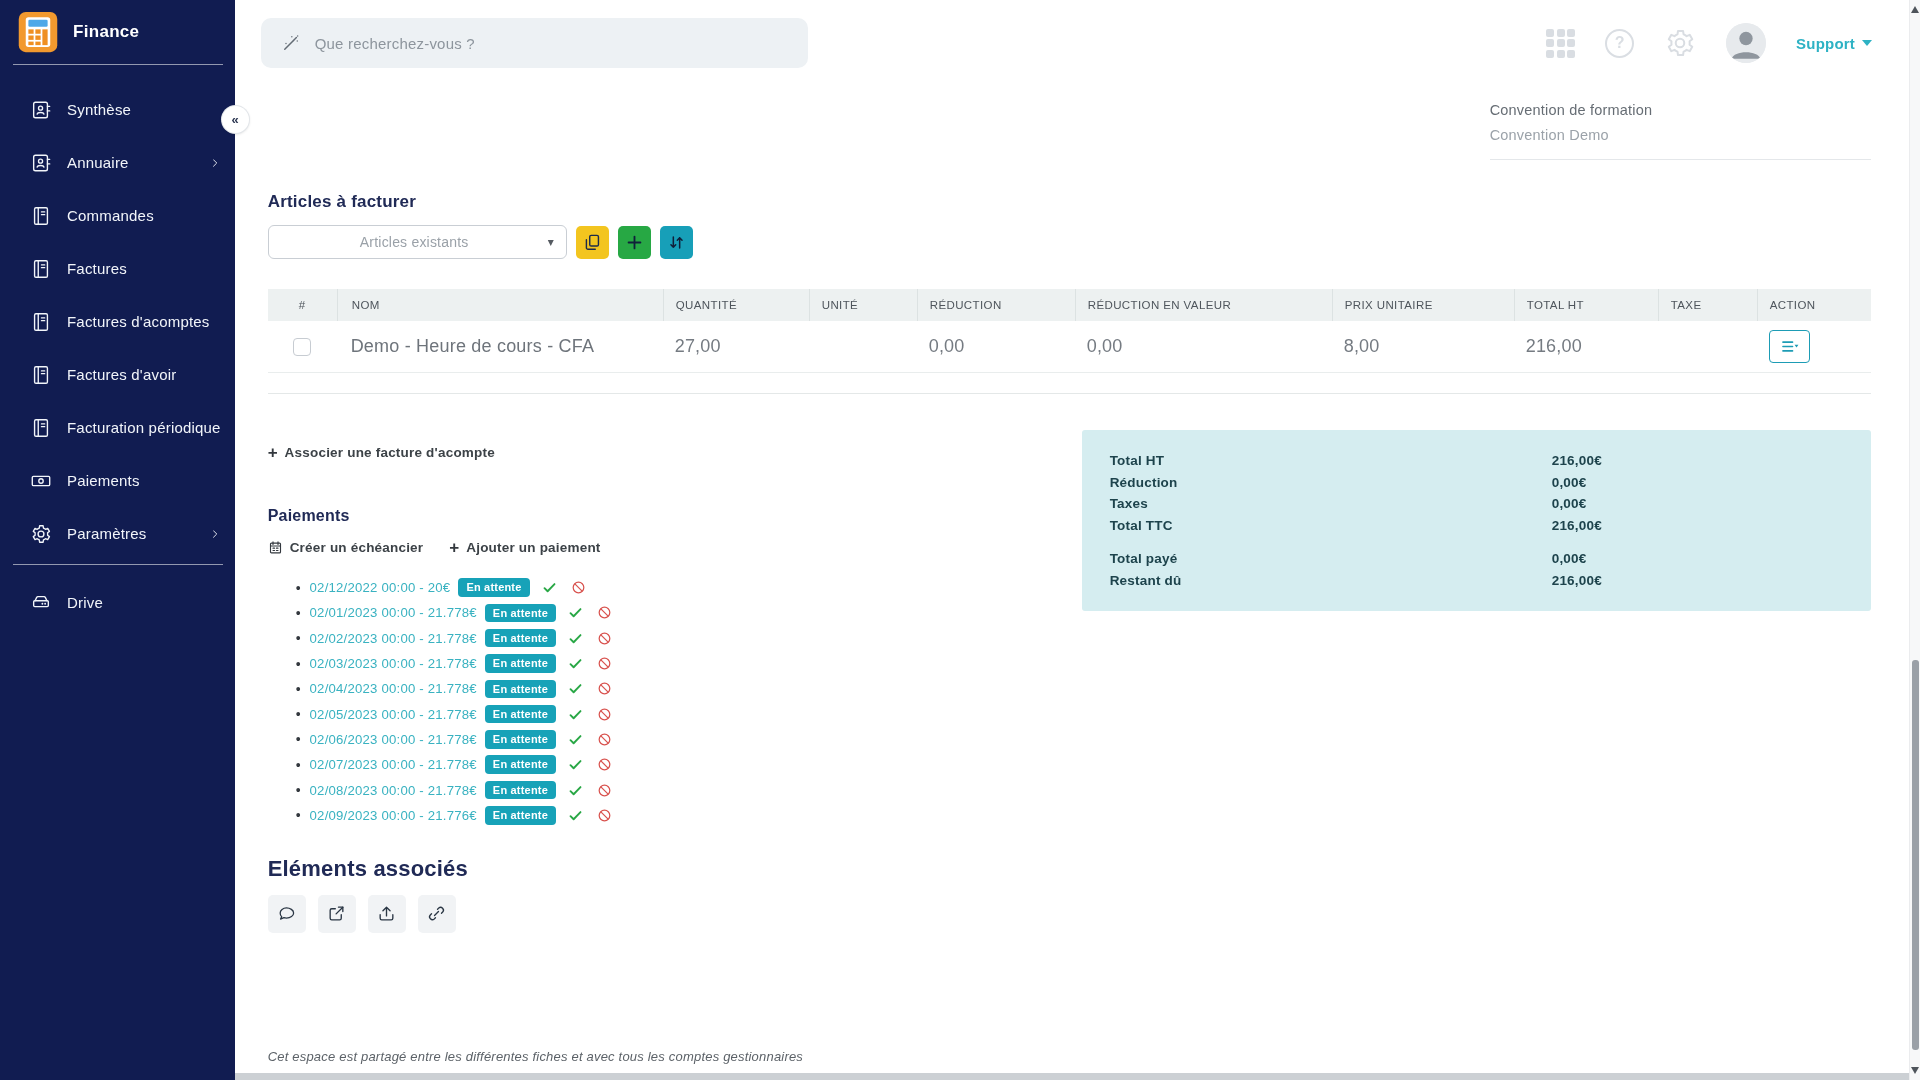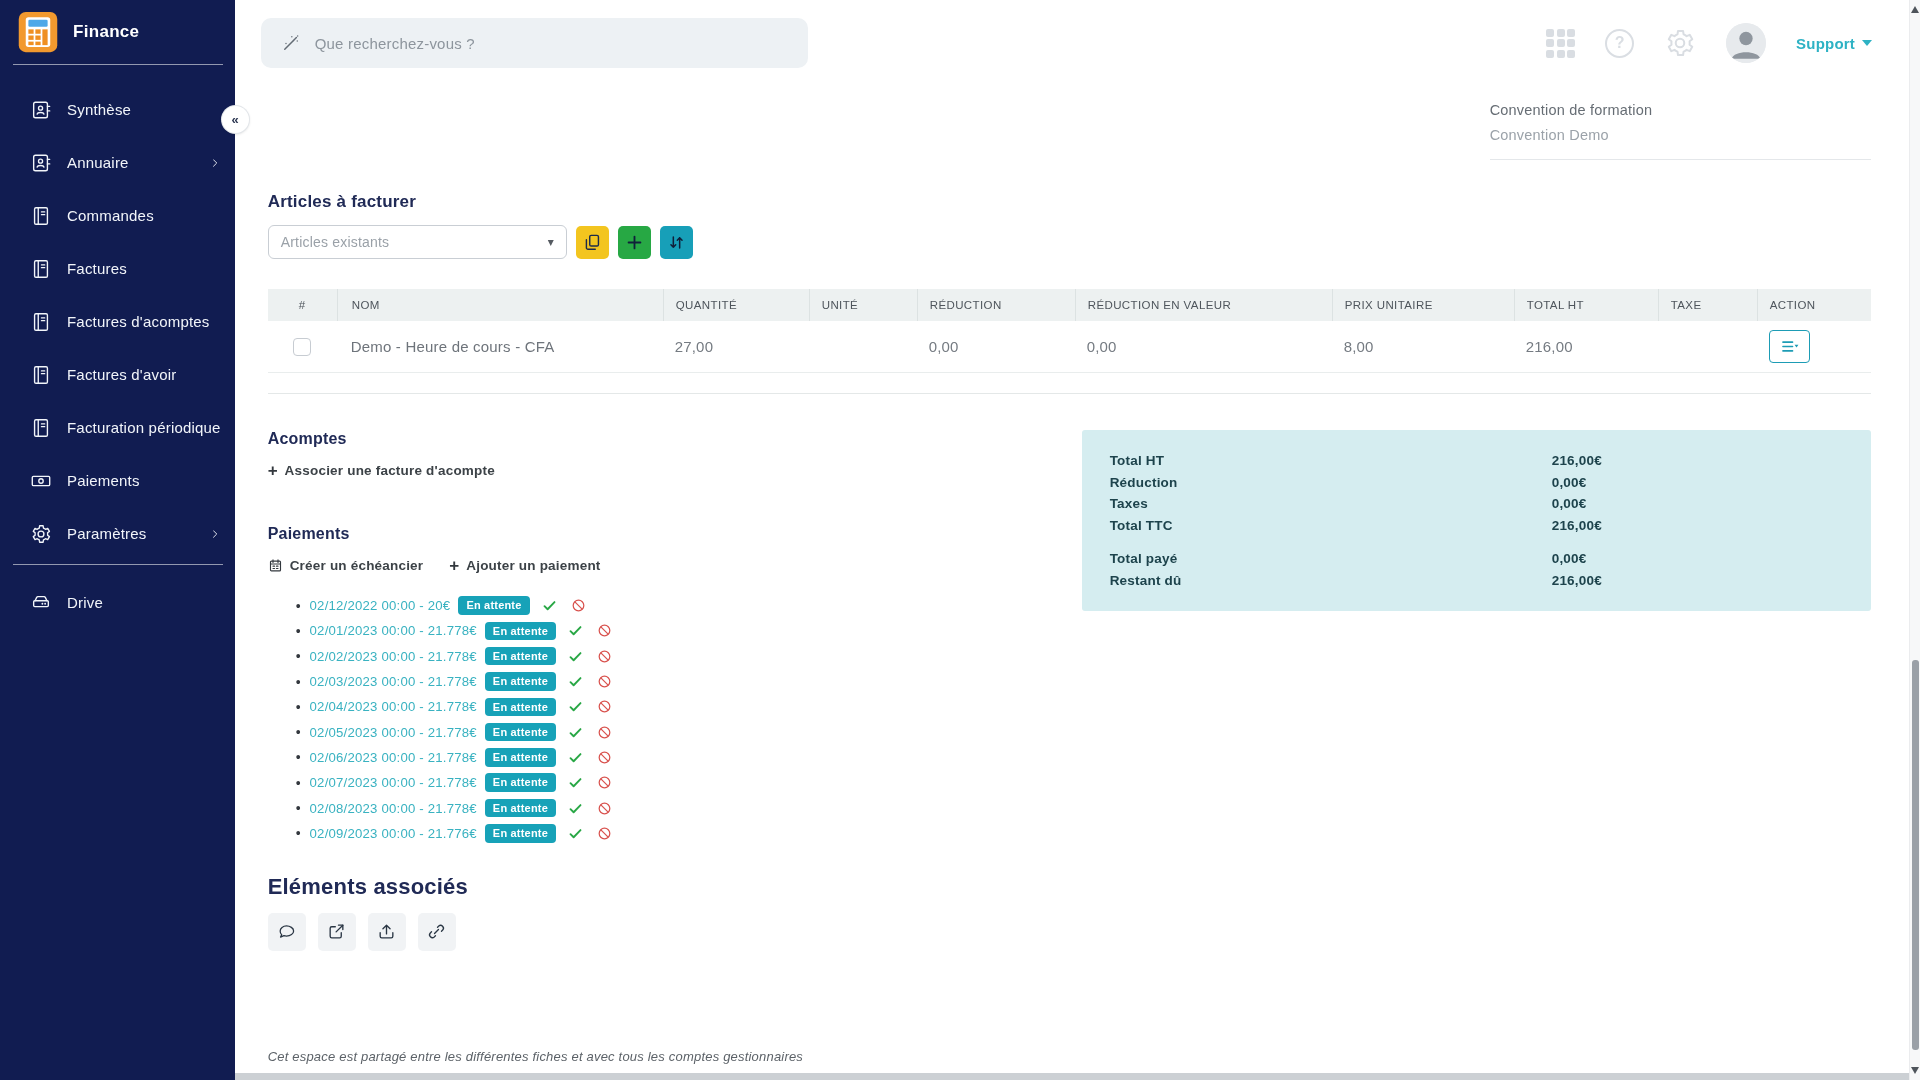--- a/index.html
+++ b/index.html
@@ -55,41 +55,41 @@
   .convention { width:381px; margin-left:auto; margin-top:16px; padding-bottom:16px;
     border-bottom:1px solid #e4e7ea; }
   .conv-label { font-size:14.5px; color:#666d74; letter-spacing:.2px; }
   .conv-value { margin-top:9px; font-size:14.5px; color:#9ba2a9; letter-spacing:.2px; cursor:pointer; }
 
   .section-title { font-size:17px; font-weight:700; color:#202a56; letter-spacing:.2px; }
   .h-articles { margin-top:32px; }
 
   .select-row { display:flex; align-items:center; margin-top:13px; }
   .select-box { width:299px; height:34px; border:1px solid #c9ced4; border-radius:6px;
-    display:flex; align-items:center; padding:0 12px; cursor:pointer; background:#fff; }
+    display:flex; align-items:center; padding:0 12px; cursor:pointer; background:#fff;text-align:center; }
   .select-placeholder { font-size:14px; color:#9aa1a8; letter-spacing:.2px; flex:1; }
   .select-caret { font-size:12px; color:#555b61; }
   .tool-btn { width:33px; height:33px; border:none; border-radius:5px; margin-left:9px;
     display:flex; align-items:center; justify-content:center; cursor:pointer; }
   .tool-btn svg { width:19px; height:19px; }
   .btn-copy { background:#f3c51f; }
   .btn-add  { background:#27a844; }
   .btn-sort { background:#179fb8; }
 
   
   .tbl { margin-top:30px; width:1603px; }
   .tbl-head, .tbl-row { display:grid;
     grid-template-columns:69px 326px 146px 108px 158px 257px 182px 144px 99px 1fr; }
   .tbl-head { background:#edf1f1; height:32px; align-items:center; }
   .th { font-size:11.5px; color:#4e555c; letter-spacing:.4px; padding-left:12px;
     border-left:1px solid #dce2e2; height:100%; display:flex; align-items:center; white-space:nowrap; }
   .th:first-child { border-left:none; justify-content:center; padding-left:0; }
   .th.th-nom { padding-left:14px; }
   .tbl-row { height:52px; align-items:center; border-bottom:1px solid #e9eded; }
-  .td { font-size:15px; color:#757b82; padding-left:12px; letter-spacing:.2px; }
+  .td { font-size:18px; color:#757b82; padding-left:12px; letter-spacing:.2px; }
   .td.td-check { display:flex; justify-content:center; padding-left:0; }
   .td.td-nom { padding-left:14px; color:#6e747b; }
   .row-checkbox { width:18px; height:18px; border:1px solid #c7ccd2; border-radius:4px;
     background:#fff; cursor:pointer; }
   .action-btn { width:41px; height:33px; border:1px solid #1d9cb5; background:#fff;
     border-radius:4px; display:flex; align-items:center; justify-content:center; cursor:pointer; }
   .action-btn svg { width:21px; height:21px; }
   .tbl-foot { height:21px; border-bottom:1px solid #e4e8e8; }
 
   
@@ -431,21 +431,20 @@
                 </svg>
             </button>
           </div>
         </div>
         <div class="tbl-foot"></div>
       </div>
 
       <div class="lower">
         <div class="left-col">
 
-          <h3 class="sub-title">Acomptes</h3>
           <div class="link-row">
             <span class="inline-link">
               <span class="plus-glyph">+</span>
               <span class="link-text">Associer une facture d'acompte</span>
             </span>
           </div>
 
           <h3 class="sub-title h-paiements">Paiements</h3>
           <div class="link-row">
             <span class="inline-link">

